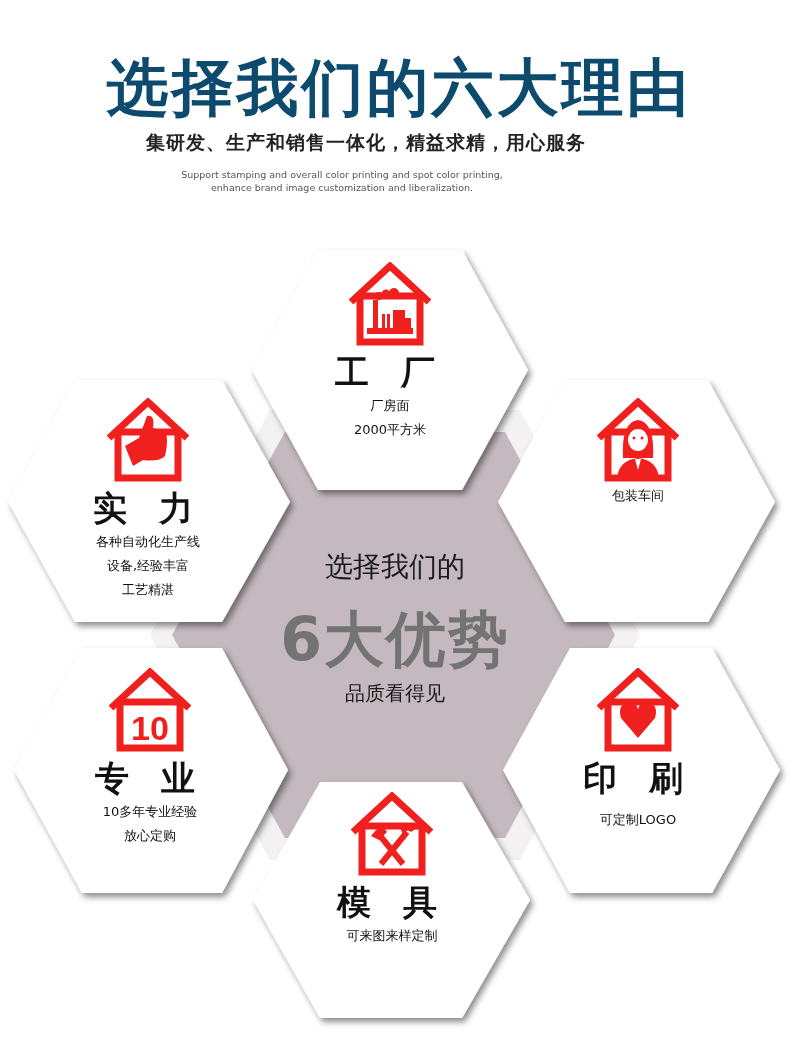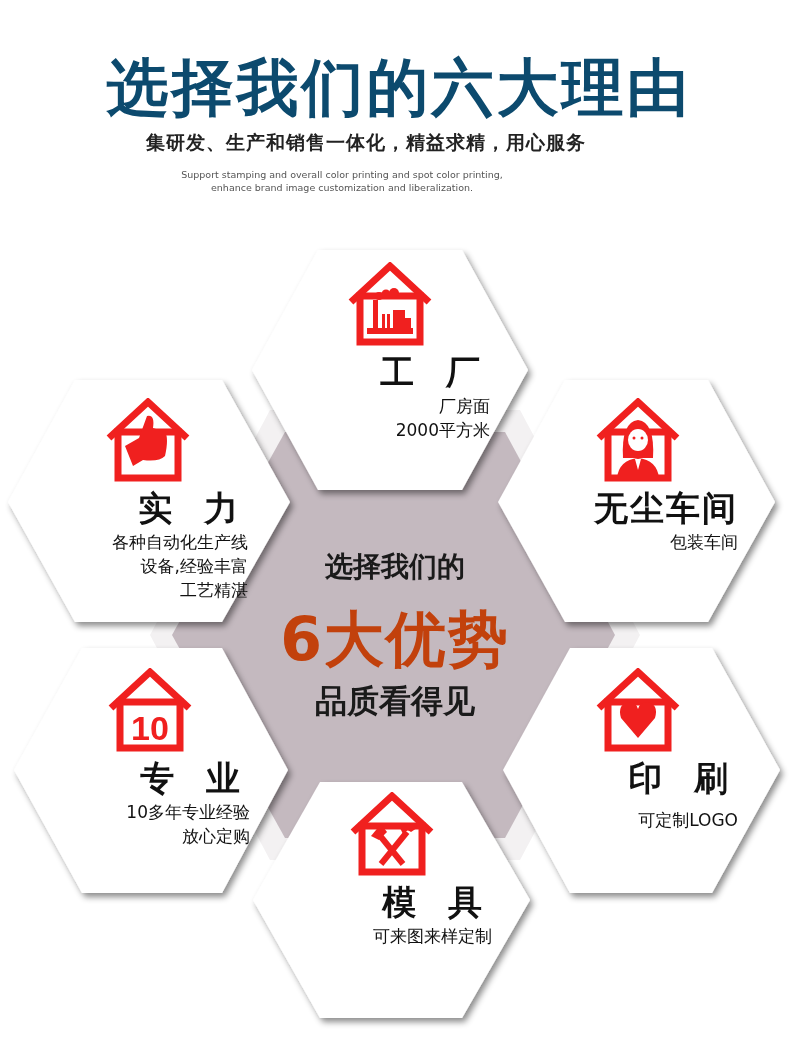--- a/index.html
+++ b/index.html
@@ -14,30 +14,30 @@
   .subtitle {
     position: absolute; left: 0; top: 130px; width: 732px; text-align: center;
     font-size: 19px; font-weight: bold; color: #222; letter-spacing: 1px;
   }
   .eng {
     position: absolute; left: 0; top: 168px; width: 684px; text-align: center;
     font-size: 9.5px; color: #555; line-height: 13px;
   }
   svg.bg { position: absolute; left: 0; top: 0; }
   .hex-content {
-    position: absolute; text-align: right; color: #111;
+    position: absolute; text-align: center; color: #111;
   }
   .hex-content .icon { display: block; margin: 0 auto; }
   .hex-title { font-size: 34px; font-weight: bold; letter-spacing: 10px; line-height: 44px; margin-top: 2px; }
   .hex-title.tight { letter-spacing: 2px; }
-  .hex-desc { font-size: 17px; line-height: 24px; color: #111; }
-  .center-text { position: absolute; left: 230px; width: 330px; text-align: center; font-weight: bold; }
+  .hex-desc { font-size: 13px; line-height: 24px; color: #111; }
+  .center-text { position: absolute; left: 230px; width: 330px; text-align: center; }
   .center-top { top: 548px; font-size: 28px; color: #1a1a1a; }
-  .center-big { top: 600px; font-size: 60px; font-weight: bold; color: #c2410c; letter-spacing: 2px; }
-  .center-bot { top: 680px; font-size: 32px; color: #1a1a1a; }
+  .center-big { top: 600px; font-size: 60px; font-weight: bold; color: #737373; letter-spacing: 2px; }
+  .center-bot { top: 680px; font-size: 20px; color: #1a1a1a; }
 </style>
 </head>
 <body>
 
 <div class="title">选择我们的六大理由</div>
 <div class="subtitle">集研发、生产和销售一体化，精益求精，用心服务</div>
 <div class="eng">
   <div>Support stamping and overall color printing and spot color printing,</div>
   <div>enhance brand image customization and liberalization.</div>
 </div>
@@ -99,21 +99,20 @@
   <svg class="icon" width="90" height="86" viewBox="0 0 90 86">
     <polyline points="6,40 45,4 84,40" fill="none" stroke="#f0201f" stroke-width="7"></polyline>
     <rect x="15" y="34" width="60" height="46" fill="none" stroke="#f0201f" stroke-width="7"></rect>
     <path d="M30,60 Q28,24 45,22 Q62,24 60,60 Z" fill="#f0201f"></path>
     <ellipse cx="45" cy="42" rx="10" ry="11" fill="#fff"></ellipse>
     <circle cx="41" cy="40" r="1.5" fill="#f0201f"></circle>
       <circle cx="49" cy="40" r="1.5" fill="#f0201f"></circle>
     <path d="M24,80 Q26,62 45,60 Q64,62 66,80 Z" fill="#f0201f"></path>
     <polygon points="42,61 48,61 45,72" fill="#fff"></polygon>
   </svg>
-  <div class="hex-title tight">无尘车间</div>
   <div class="hex-desc">包装车间</div>
 </div>
 
 <div class="hex-content" style="left:50px; top:668px; width:200px;">
   <svg class="icon" width="90" height="86" viewBox="0 0 90 86">
     <polyline points="6,40 45,4 84,40" fill="none" stroke="#f0201f" stroke-width="7"></polyline>
     <rect x="15" y="34" width="60" height="46" fill="none" stroke="#f0201f" stroke-width="7"></rect>
     <text x="45" y="72" text-anchor="middle" font-family="Liberation Sans, sans-serif" font-weight="bold" font-size="34" fill="#f0201f">10</text>
   </svg>
   <div class="hex-title">专 业</div>

